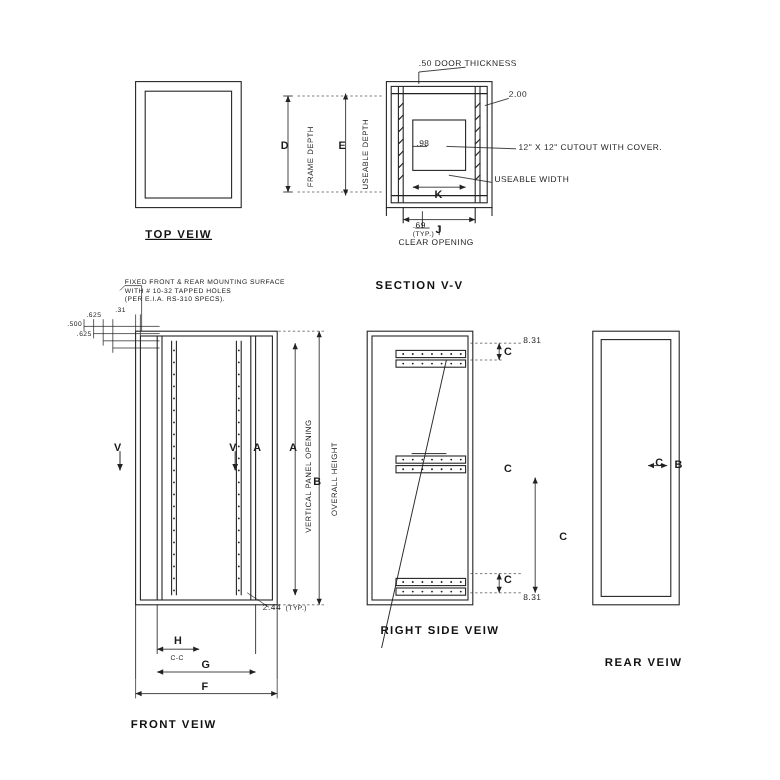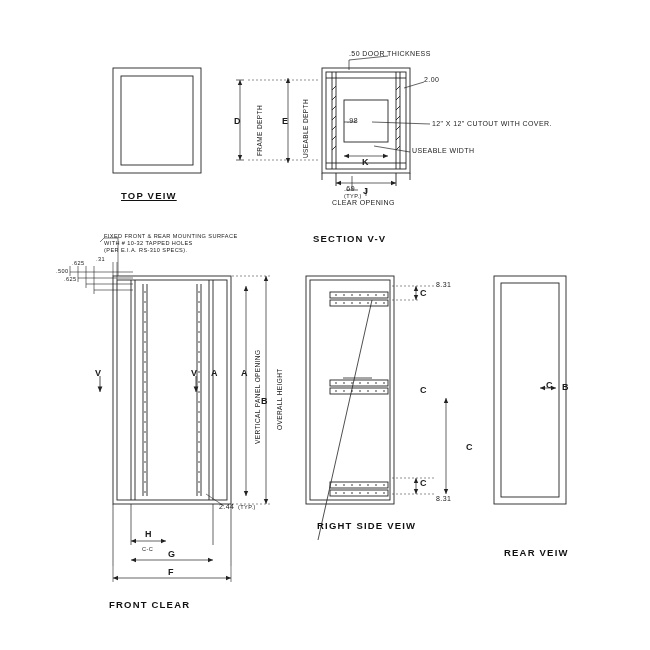--- a/index.html
+++ b/index.html
@@ -339,21 +339,21 @@
 <div class="vtxt" style="left:254px;top:444px;">VERTICAL PANEL OPENING</div>
 <div class="vtxt" style="left:276px;top:430px;">OVERALL HEIGHT</div>
 
 <div class="lbl" style="left:219px;top:503px;">2.44</div>
 <div class="lbl tiny" style="left:238px;top:504px;">(TYP.)</div>
 
 <div class="lbl big" style="left:145px;top:529px;">H</div>
 <div class="lbl tiny" style="left:142px;top:546px;">C-C</div>
 <div class="lbl big" style="left:168px;top:549px;">G</div>
 <div class="lbl big" style="left:168px;top:567px;">F</div>
-<div class="title" style="left:109px;top:599px;">FRONT CLEAR</div>
+<div class="title" style="left:109px;top:599px;">FRONT VEIW</div>
 
 <div class="lbl" style="left:436px;top:281px;">8.31</div>
 <div class="lbl big" style="left:420px;top:288px;">C</div>
 <div class="lbl big" style="left:420px;top:385px;">C</div>
 <div class="lbl big" style="left:420px;top:478px;">C</div>
 <div class="lbl" style="left:436px;top:495px;">8.31</div>
 <div class="lbl big" style="left:466px;top:442px;">C</div>
 <div class="title" style="left:305px;top:520px;margin-left:12px;">RIGHT SIDE VEIW</div>
 
 <div class="lbl big" style="left:546px;top:380px;">C</div>

